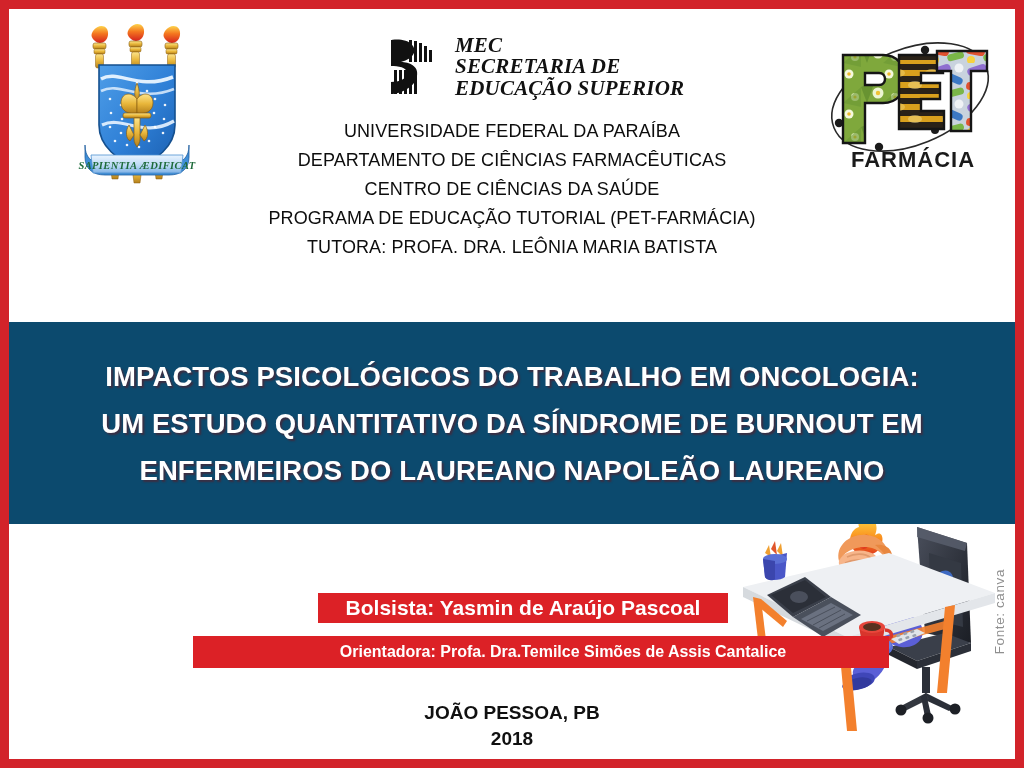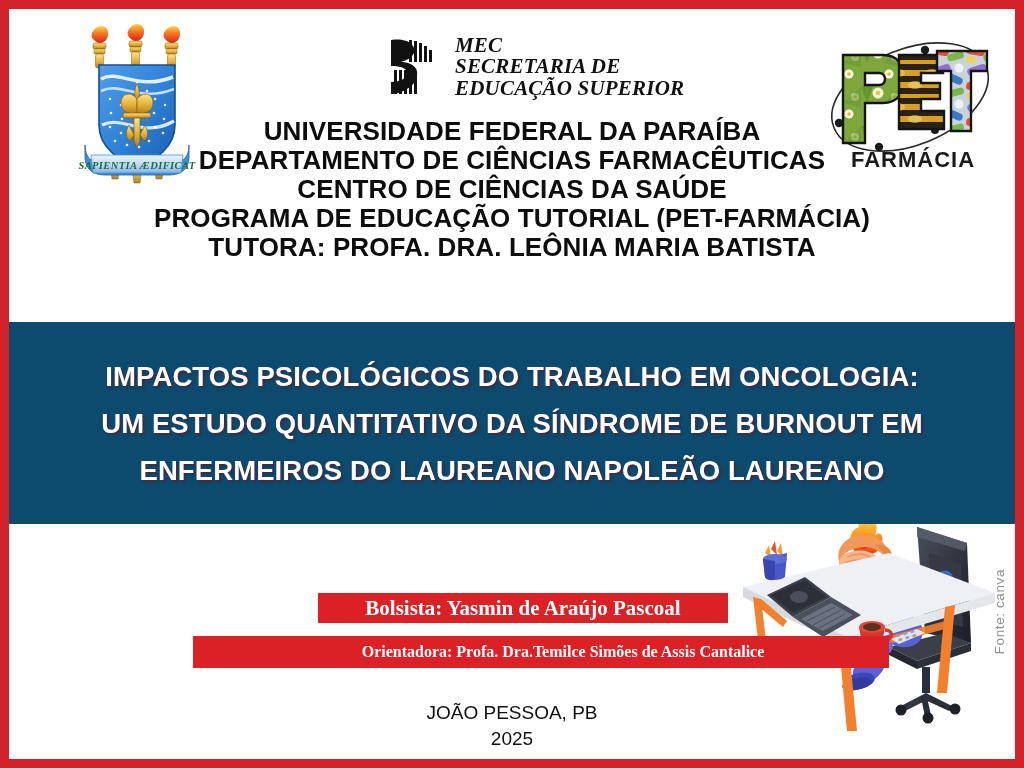--- a/index.html
+++ b/index.html
@@ -82,22 +82,22 @@
   
   .inst-block {
     position: absolute;
     left: 0;
     top: 108px;
     width: 1006px;
     text-align: center;
   }
   .inst-line {
     font-family: "Liberation Sans", sans-serif;
-    font-weight: bold;
-    font-size: 26px;
+    font-weight: normal;
+    font-size: 18px;
     color: #0d0d0d;
     line-height: 29px;
     letter-spacing: 0.1px;
     white-space: nowrap;
   }
 
   
   .title-band {
     position: absolute;
     left: -9px;
@@ -157,21 +157,21 @@
     letter-spacing: 0.6px;
     z-index: 6;
     white-space: nowrap;
   }
 
   
   .banner {
     position: absolute;
     background: #dc2126;
     color: #ffffff;
-    font-family: Liberation Serif, serif;
+    font-family: Liberation Sans, sans-serif;
     font-weight: bold;
     display: flex;
     align-items: center;
     justify-content: center;
     z-index: 7;
     white-space: nowrap;
   }
   .banner-bolsista {
     left: 309px;
     top: 78px;
@@ -192,21 +192,21 @@
   .footer {
     position: absolute;
     left: 0;
     top: 185px;
     width: 1006px;
     text-align: center;
     z-index: 3;
   }
   .footer-line {
     font-family: "Liberation Sans", sans-serif;
-    font-weight: normal;
+    font-weight: bold;
     font-size: 19px;
     color: #101010;
     line-height: 26px;
   }
 </style>
 </head>
 <body>
 
 <div class="slide">
 
@@ -537,17 +537,17 @@
 
     <div class="banner banner-bolsista">
       <span>Bolsista: Yasmin de Araújo Pascoal</span>
     </div>
     <div class="banner banner-orientadora">
       <span>Orientadora: Profa. Dra.Temilce Simões de Assis Cantalice</span>
     </div>
 
     <div class="footer">
       <div class="footer-line">JOÃO PESSOA, PB</div>
-      <div class="footer-line">2025</div>
+      <div class="footer-line">2018</div>
     </div>
   </div>
 
 </div>
 
 </body></html>

